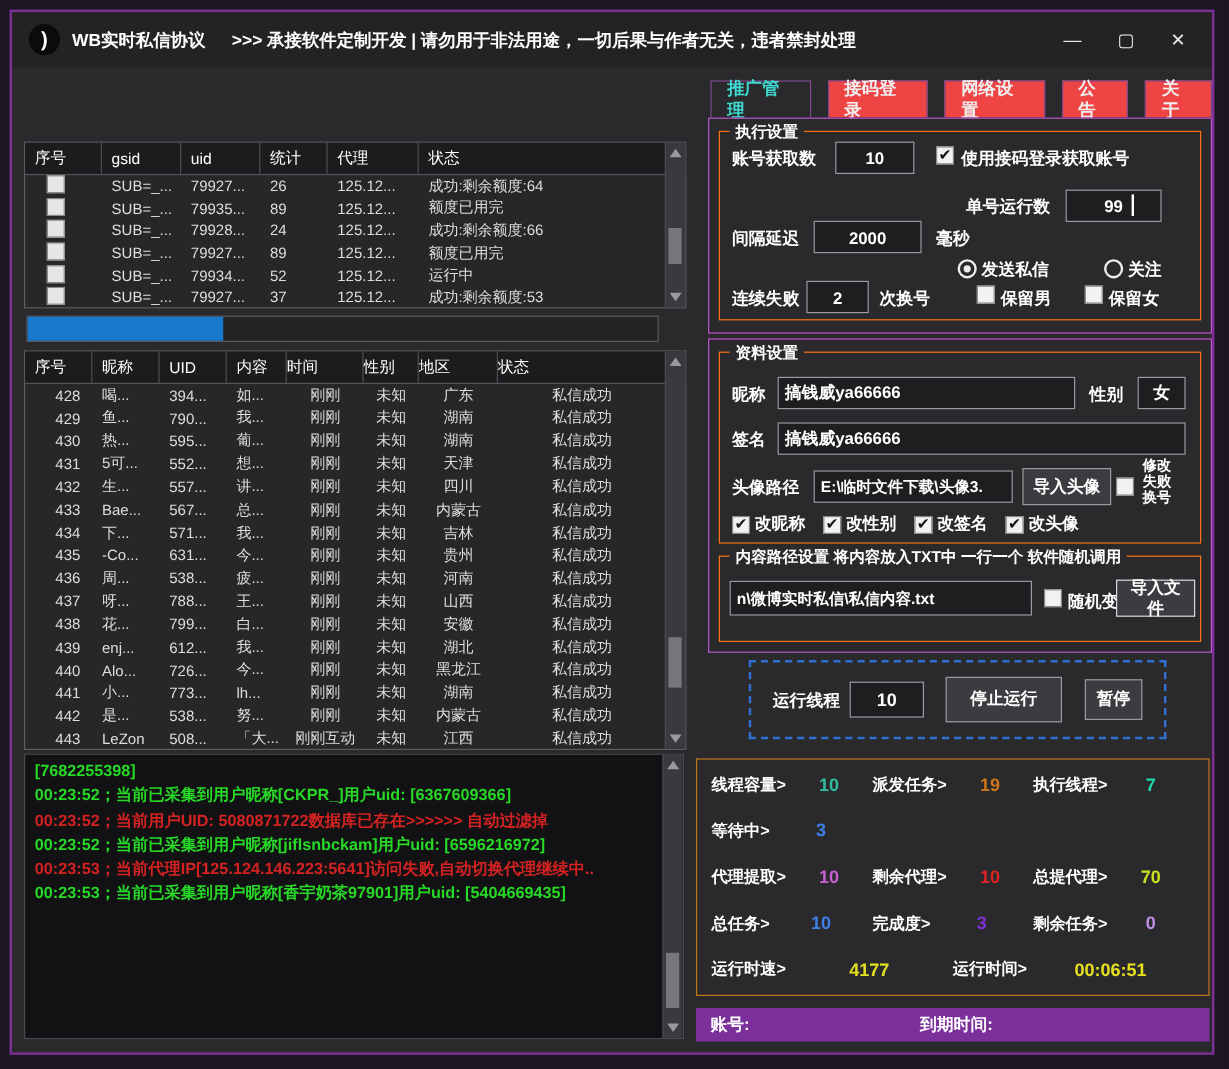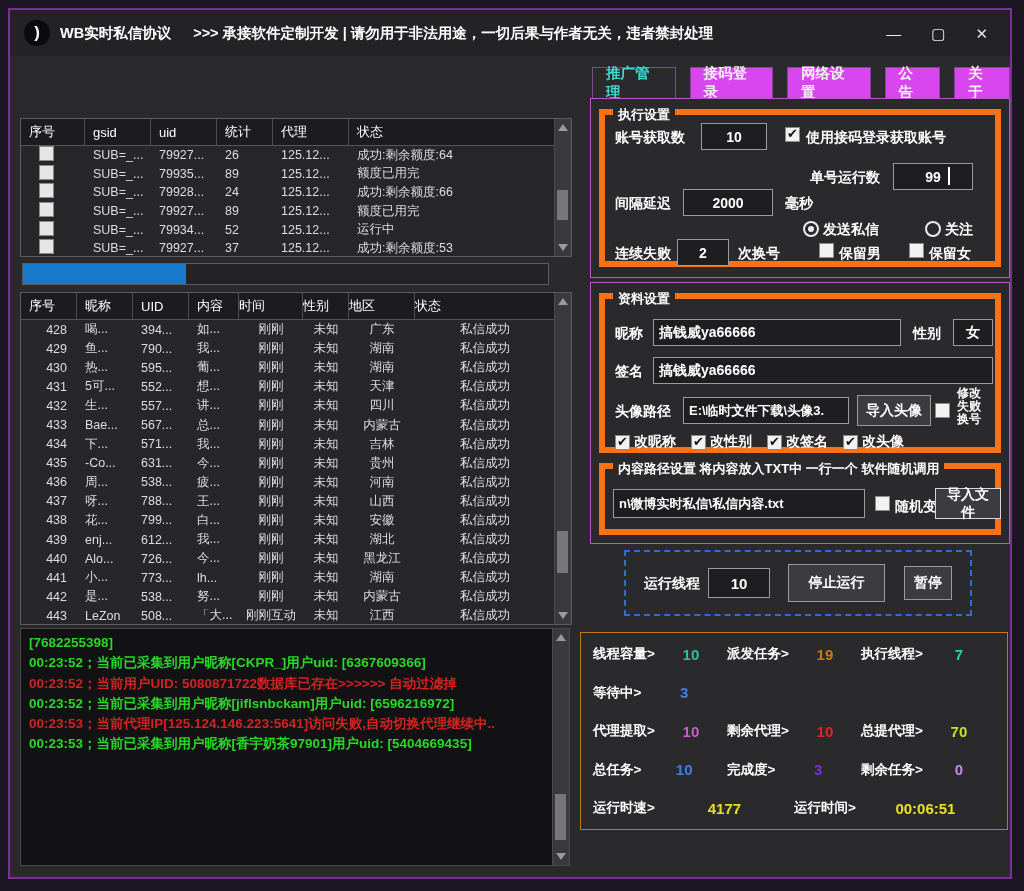--- a/index.html
+++ b/index.html
@@ -57,29 +57,29 @@
   .progress{position:absolute;left:12px;top:253px;width:527px;height:22px;background:#232326;border:1px solid #5c5c60;box-sizing:border-box;}
   .progress .fill{height:100%;background:#1779cc;}
 
   .logbox{position:absolute;left:10px;top:618px;width:550px;height:238px;background:#121214;border:1px solid #4a4a4e;box-sizing:border-box;overflow:hidden;}
   .log-lines{padding:4px 24px 4px 8px;font-size:13.5px;font-weight:600;line-height:1.5;word-break:break-all;}
   .log-line.green{color:#27d827;}
   .log-line.red{color:#d42222;}
 
   
   .tabs{position:absolute;left:582px;top:57px;height:31px;display:flex;gap:14px;}
-  .tab{background:#d946ef;border:1px solid #7d4a8e;border-bottom:none;color:#f0f0f0;font-size:14.5px;font-weight:700;
+  .tab{background:#ef4444;border:1px solid #7d4a8e;border-bottom:none;color:#f0f0f0;font-size:14.5px;font-weight:700;
     padding:0 13px;display:flex;align-items:center;box-sizing:border-box;}
   .tab.active{color:#3fd9d0;background:#2a2a2d;}
 
   .pinkbox{position:absolute;border:1px solid #bb55cc;box-sizing:border-box;background:#2a2a2d;}
   .pb1{left:580px;top:88px;width:420px;height:180px;}
   .pb2{left:580px;top:272px;width:420px;height:262px;}
 
-  .groupbox{position:absolute;border:6px solid #f97316;box-sizing:border-box;}
+  .groupbox{position:absolute;border:1px solid #f97316;box-sizing:border-box;}
   .gb-legend{position:absolute;top:-9px;left:8px;background:#2a2a2d;color:#fff;font-size:13px;font-weight:700;padding:0 5px;white-space:nowrap;}
   .gb-exec{left:8px;top:10px;width:402px;height:158px;}
   .gb-prof{left:8px;top:10px;width:402px;height:160px;}
   .gb-cont{left:8px;top:180px;width:402px;height:72px;}
 
   .lbl{position:absolute;color:#fff;font-size:14px;font-weight:700;white-space:nowrap;}
   .inp{position:absolute;background:#1e1e21;border:1px solid #9a9aa0;color:#fff;font-size:14px;font-weight:700;
     font-family:inherit;box-sizing:border-box;padding:0 5px;}
   .inp.num{text-align:center;}
   .caret{position:absolute;width:2px;height:18px;background:#fff;}
@@ -549,14 +549,18 @@
           <span class="stat-label">运行时速&gt;</span>
           <span class="stat-value" style="color: rgb(224, 224, 32);">4177</span>
         </div>
         <div class="stat-item">
           <span class="stat-label">运行时间&gt;</span>
           <span class="stat-value" style="color: rgb(232, 224, 32);">00:06:51</span>
         </div>
       </div>
     </div>
 
+  <div class="licensebar">
+    <span class="lab">账号:</span>
+    <span class="lab lab2">到期时间:</span>
+  </div>
 
 </div>
 
 </body></html>

